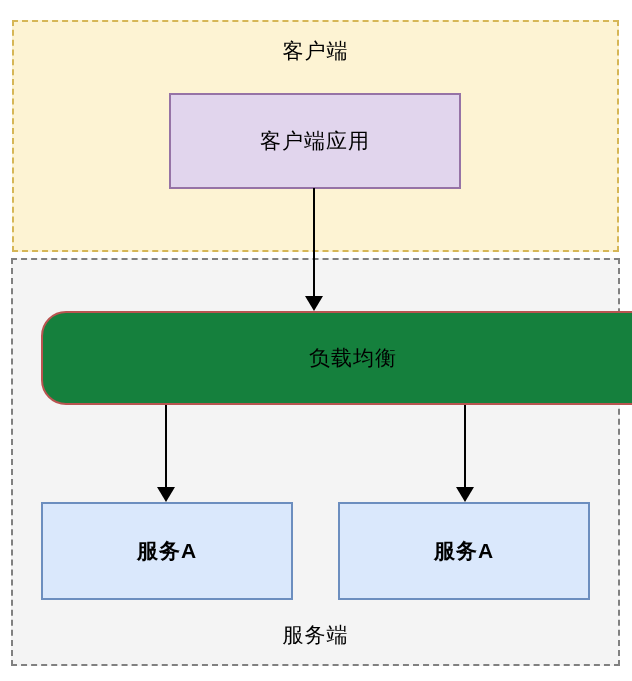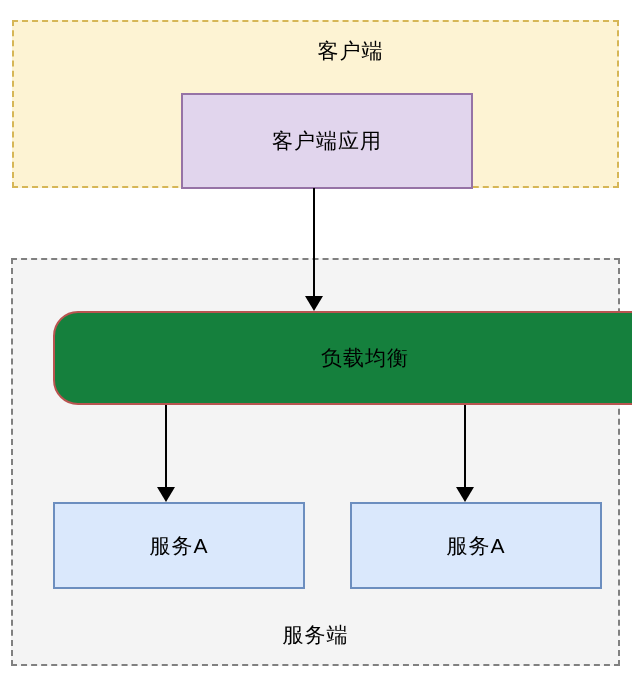--- a/index.html
+++ b/index.html
@@ -23,24 +23,23 @@
   .group {
     position: absolute;
     box-sizing: border-box;
     border-style: dashed;
     border-width: 2px;
   }
   .group-client {
     left: 12px;
     top: 20px;
     width: 607px;
-    height: 168px;
+    height: 232px;
     background: #fdf3d3;
     border-color: #d6b656;
-    padding-left: 35px;
   }
   .group-server {
     left: 11px;
     top: 258px;
     width: 609px;
     height: 408px;
     background: #f4f4f4;
     border-color: #808080;
   }
 
@@ -63,21 +62,20 @@
     box-sizing: border-box;
     border-width: 2px;
     border-style: solid;
     display: flex;
     align-items: center;
     justify-content: center;
     font-size: 21px;
     color: #000000;
     letter-spacing: 1px;
     text-align: center;
-    margin-left: 12px;
   }
   .node-client-app {
     left: 169px;
     top: 93px;
     width: 292px;
     height: 96px;
     background: #e1d5ed;
     border-color: #9673a6;
   }
   .node-load-balancer {
@@ -85,23 +83,24 @@
     top: 311px;
     width: 624px;
     height: 94px;
     background: #15803d;
     border-color: #b85450;
     border-radius: 25px;
   }
   .node-service {
     top: 502px;
     width: 252px;
-    height: 87px;
+    height: 98px;
     background: #dae8fc;
     border-color: #6c8ebf;
+    font-weight: bold;
   }
   .node-service-a1 { left: 41px; }
   .node-service-a2 { left: 338px; width: 252px; }
 
   
   .arrow {
     position: absolute;
     width: 0;
   }
   .arrow .shaft {

